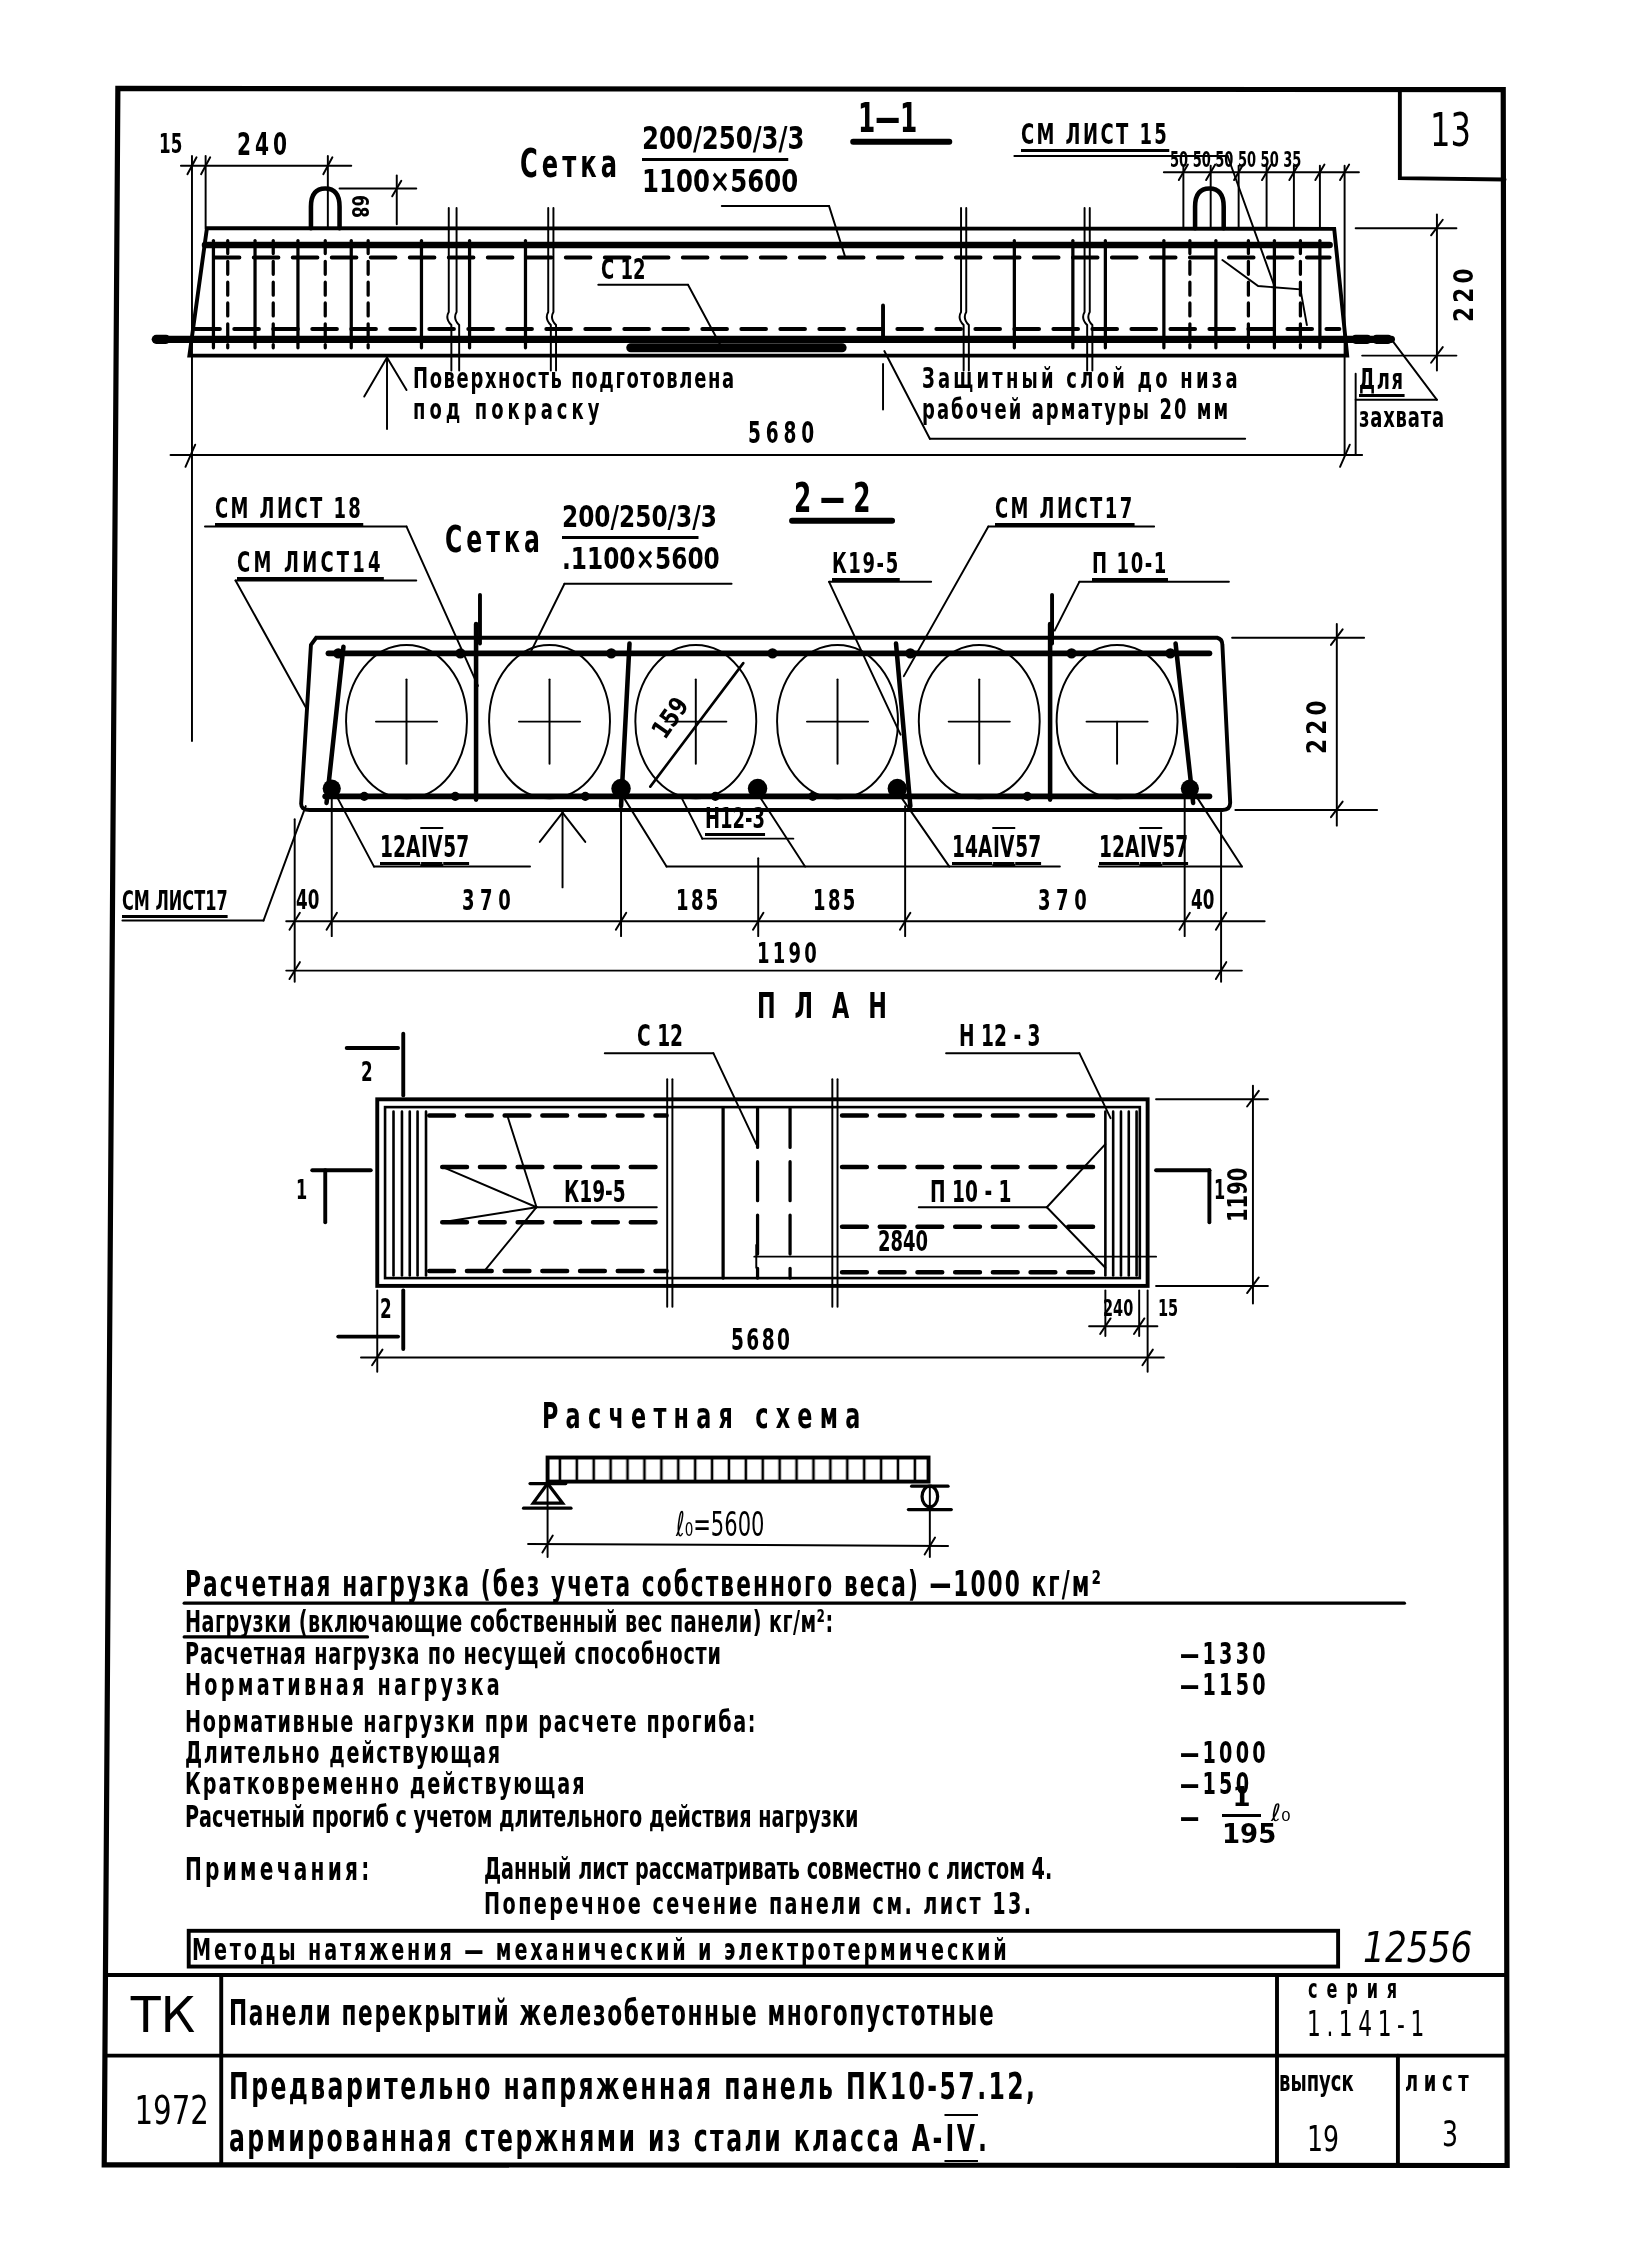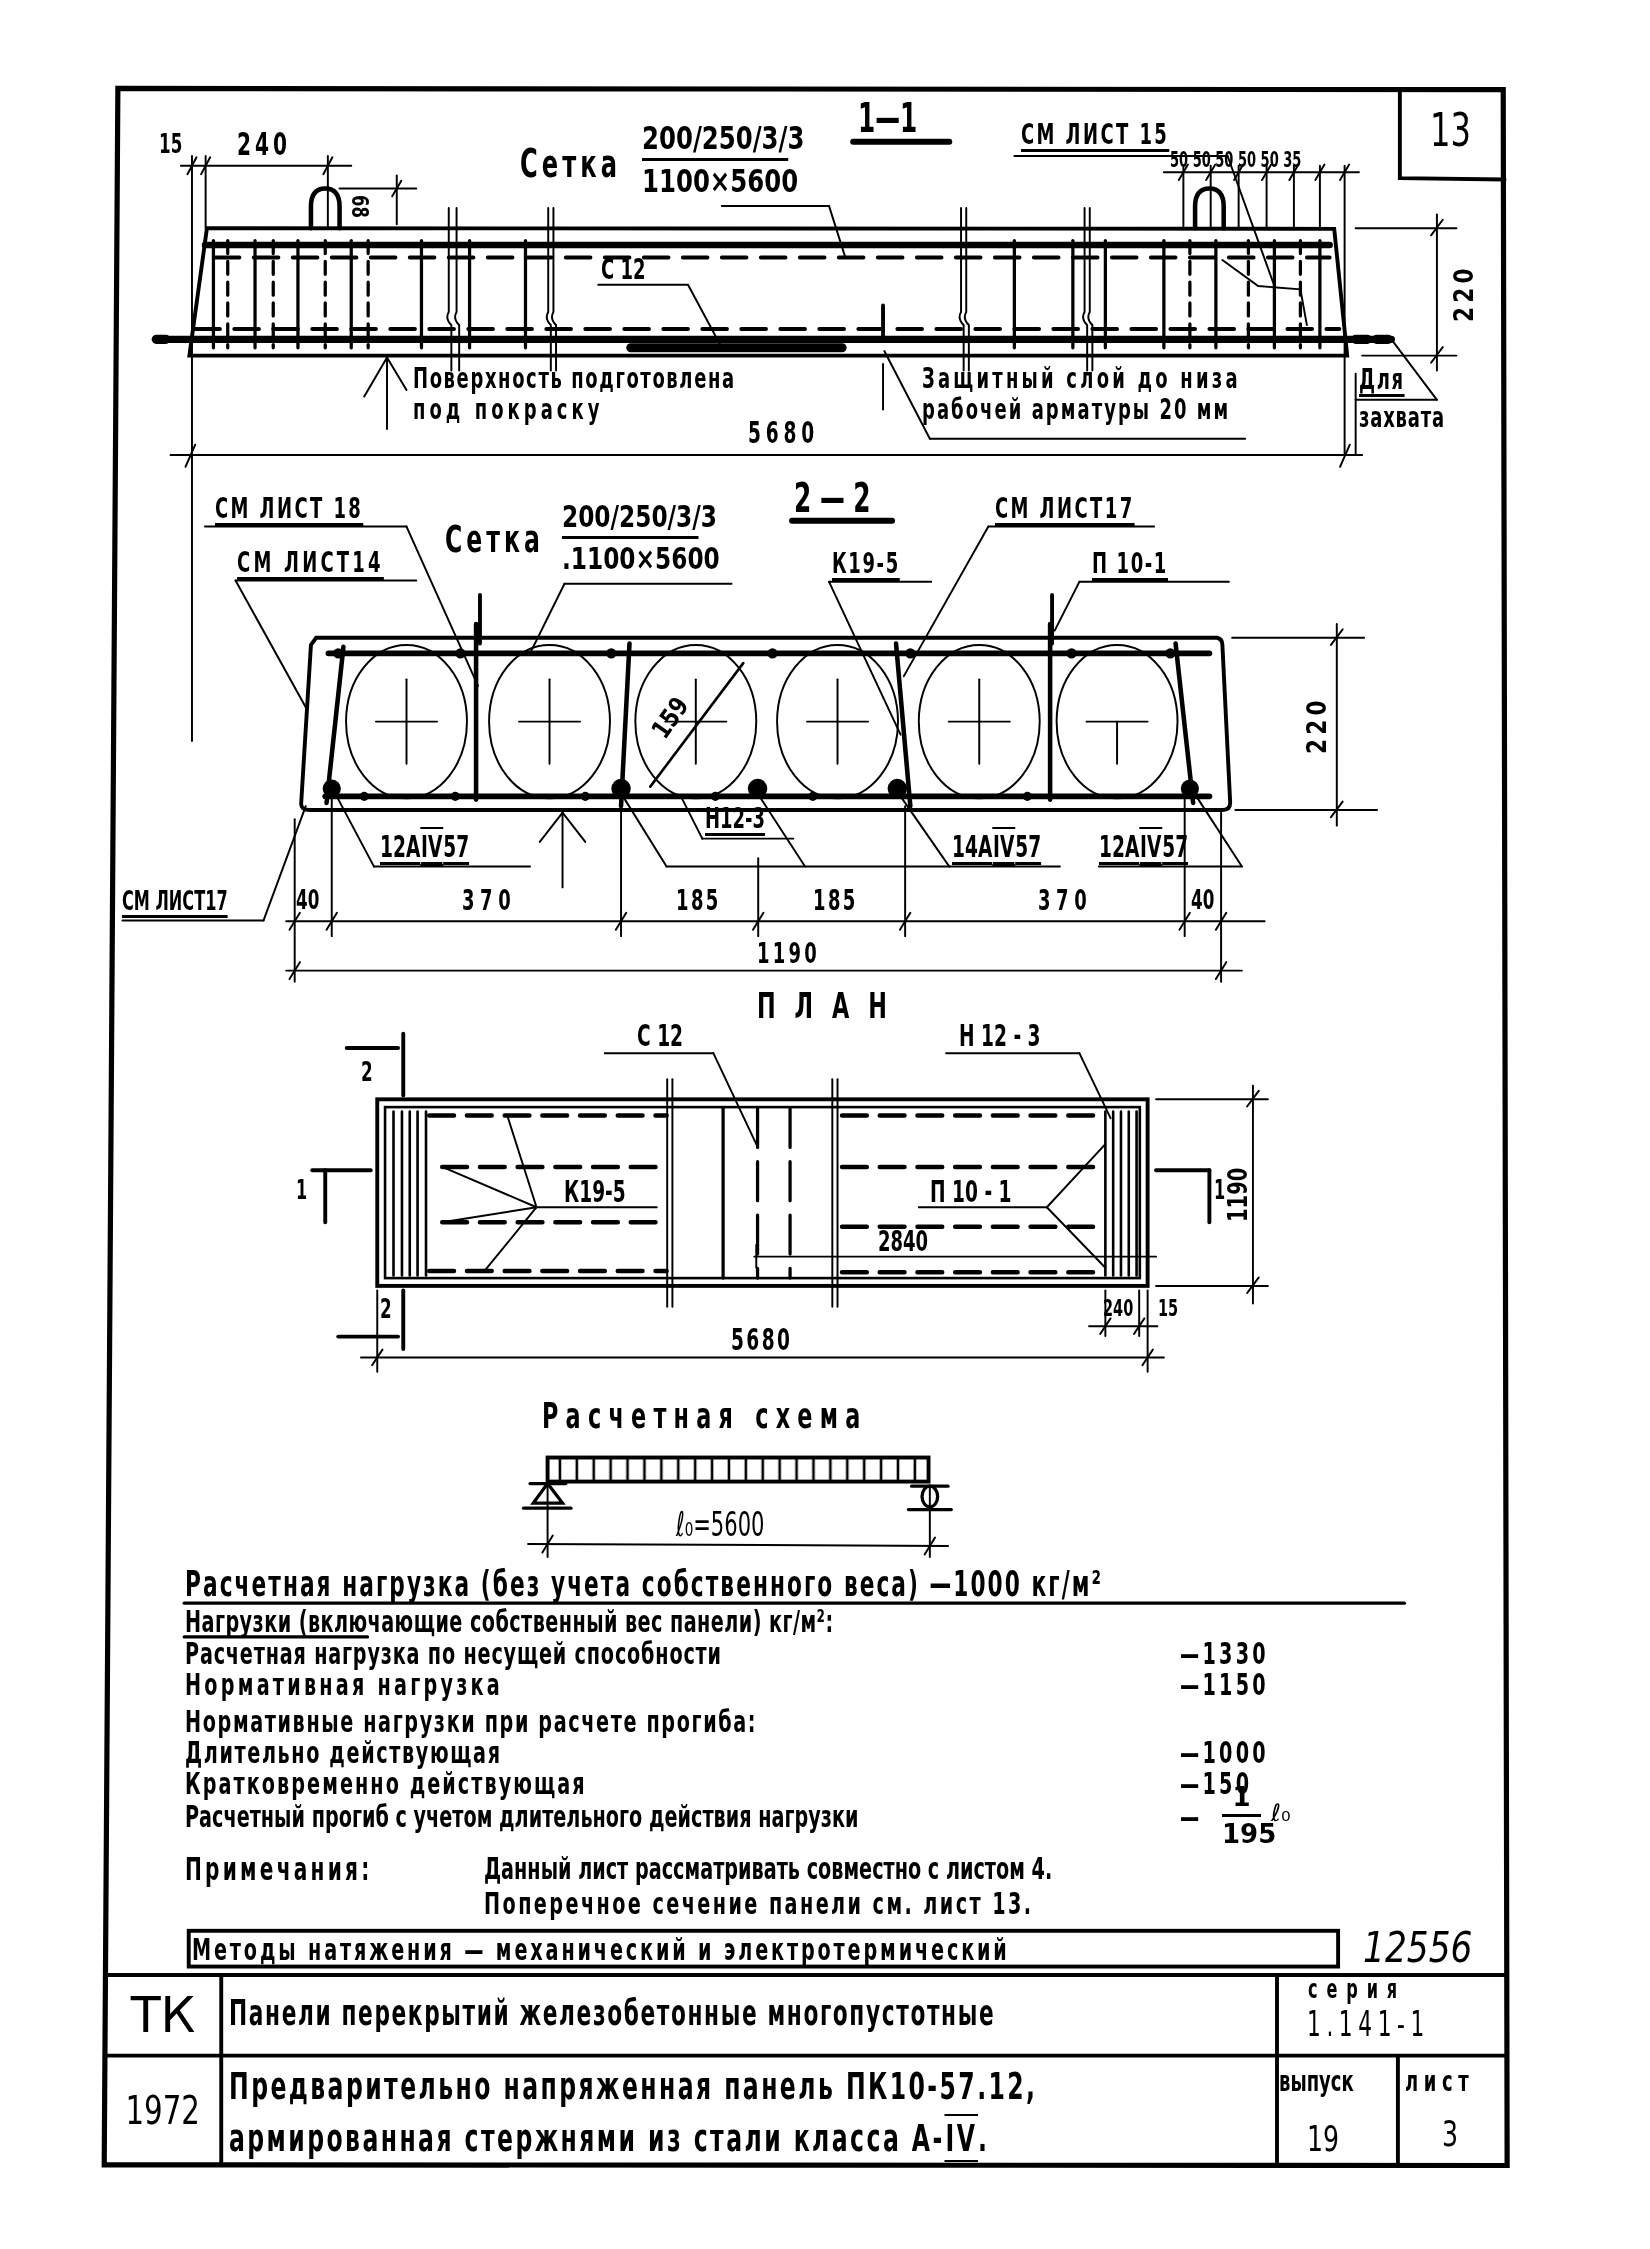--- a/index.html
+++ b/index.html
@@ -513,21 +513,21 @@
 <div class="t cond" style="left:185px; top:1853px; font-size:32.5px; letter-spacing:5.2px;">Примечания:</div>
 <div class="t cond" style="left:484px; top:1853px; font-size:31px;">Данный лист рассматривать совместно с листом 4.</div>
 <div class="t cond" style="left:484px; top:1888px; font-size:31px; letter-spacing:3.9px;">Поперечное сечение панели см. лист 13.</div>
 
 <div class="t cond u" style="left:192px; top:1934px; font-size:31px; letter-spacing:4.6px;">Методы натяжения — механический и электротермический</div>
 <div class="t" style="left:1363px; top:1926px; font-size:43px; font-weight:normal; font-style:italic; transform:scaleX(0.8);">12556</div>
 
 <div class="cell" style="left:105px; top:1975px; width:116px; height:81px;">
   <span class="t" style="position:static; font-size:49px; font-weight:normal;">ТК</span>
 </div>
-<div class="cell" style="left:105px; top:2056px; width:116px; height:109px;">
+<div class="cell" style="left:105px; top:2056px; width:116px; height:109px;justify-content:flex-end;">
   <span class="t" style="position:static; font-size:39px; font-weight:normal; transform:scaleX(0.75); transform-origin:center;">1972</span>
 </div>
 <div class="t cond" style="left:229px; top:1996px; font-size:35px; letter-spacing:2.6px;">Панели перекрытий железобетонные многопустотные</div>
 <div class="t cond" style="left:1308px; top:1976px; font-size:26px; letter-spacing:14.3px;">серия</div>
 <div class="t cond" style="left:1307px; top:2007px; font-size:35px; letter-spacing:9px; font-weight:normal;">1.141-1</div>
 <div class="t cond" style="left:229px; top:2067px; font-size:38px; letter-spacing:3.9px;">Предварительно напряженная панель ПК10-57.12,</div>
 <div class="t cond" style="left:229px; top:2119px; font-size:38px; letter-spacing:3.9px;">
   <span>армированная стержнями из стали класса А-</span><span class="rom">IV</span><span>.</span>
 </div>
 <div class="t cond" style="left:1279px; top:2067px; font-size:29px;">выпуск</div>

